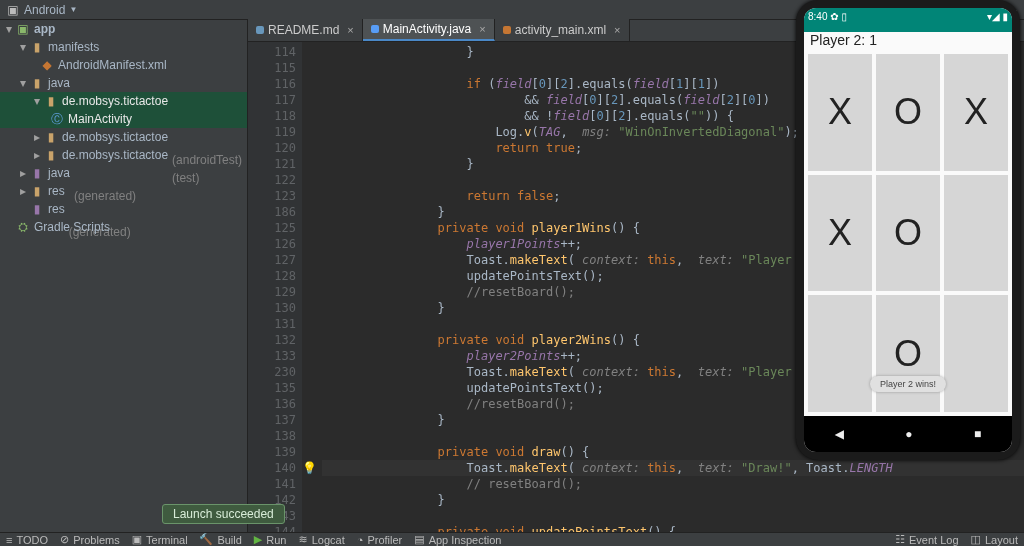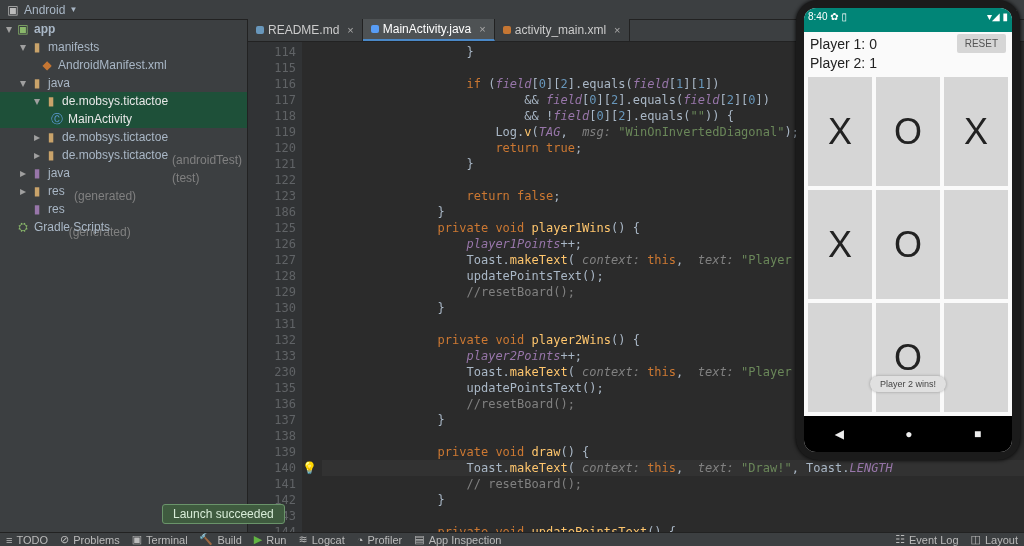--- a/index.html
+++ b/index.html
@@ -247,24 +247,20 @@
 
 <div class="launch-balloon">Launch succeeded</div>
 
 <div class="emulator">
   <div class="emuscreen">
     <div class="status">
       <span>8:40</span>&nbsp;✿ ▯
       <span class="r">▾◢ ▮</span>
     </div>
     <div class="appbar"></div>
-    <div class="score-row">
-      <span>Player 1: 0</span>
-      <button class="rbtn">RESET</button>
-    </div>
     <div class="score-row" style="padding-top:0">
       <span>Player 2: 1</span>
     </div>
     <div class="grid">
       <div class="cell">X</div>
       <div class="cell">O</div>
       <div class="cell">X</div>
       <div class="cell">X</div>
       <div class="cell">O</div>
       <div class="cell"></div>

